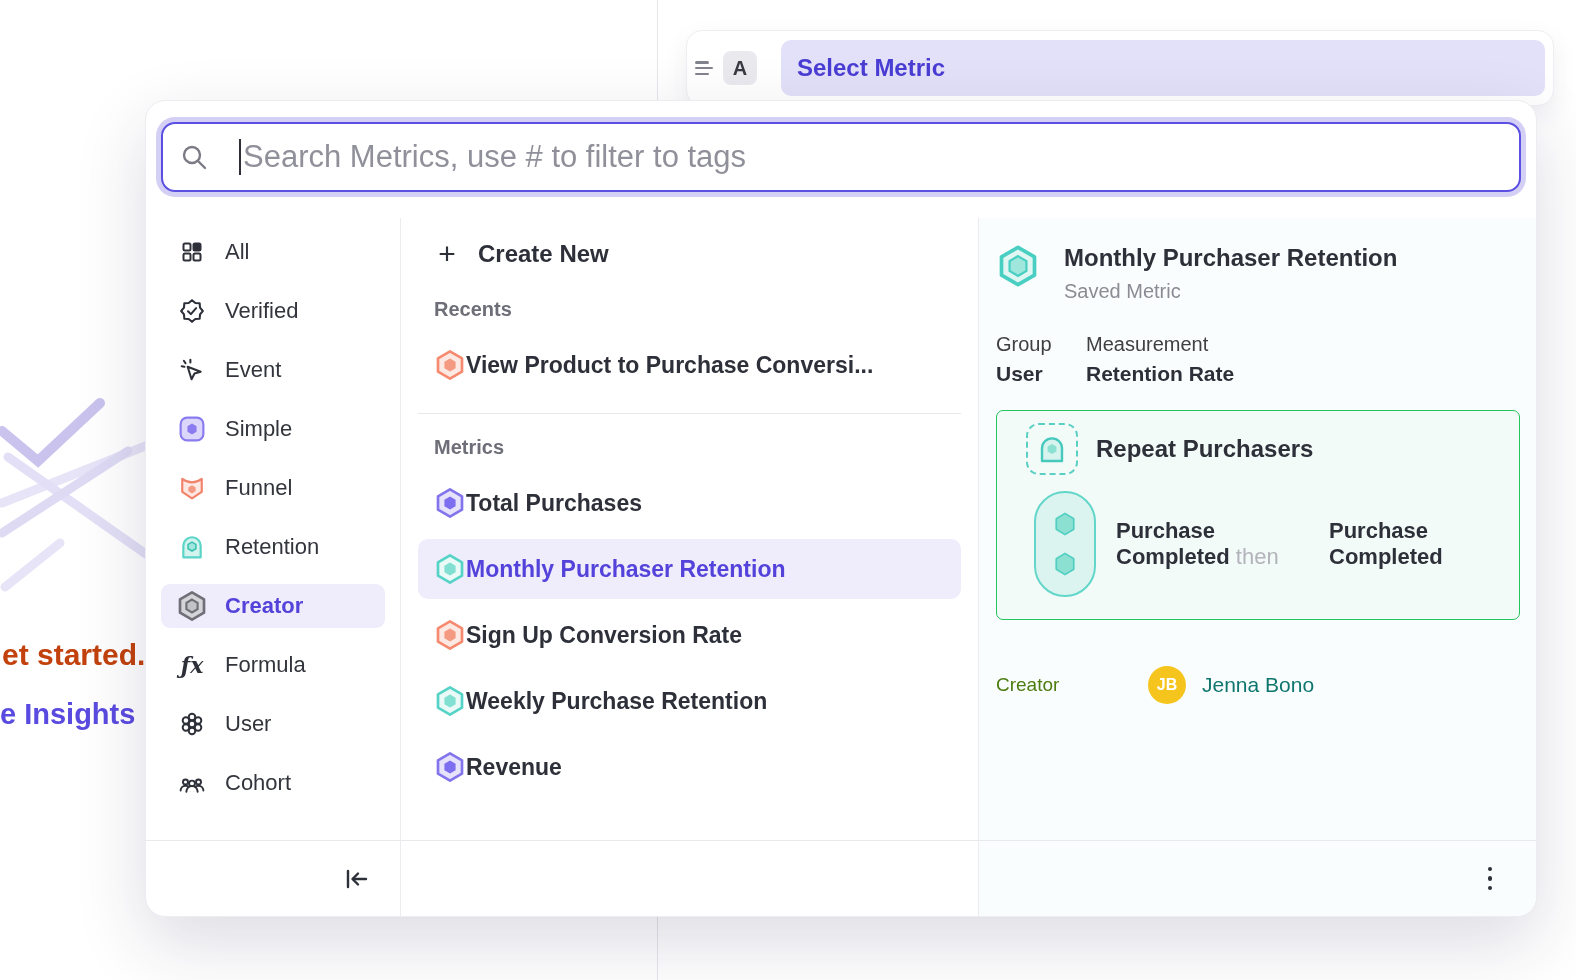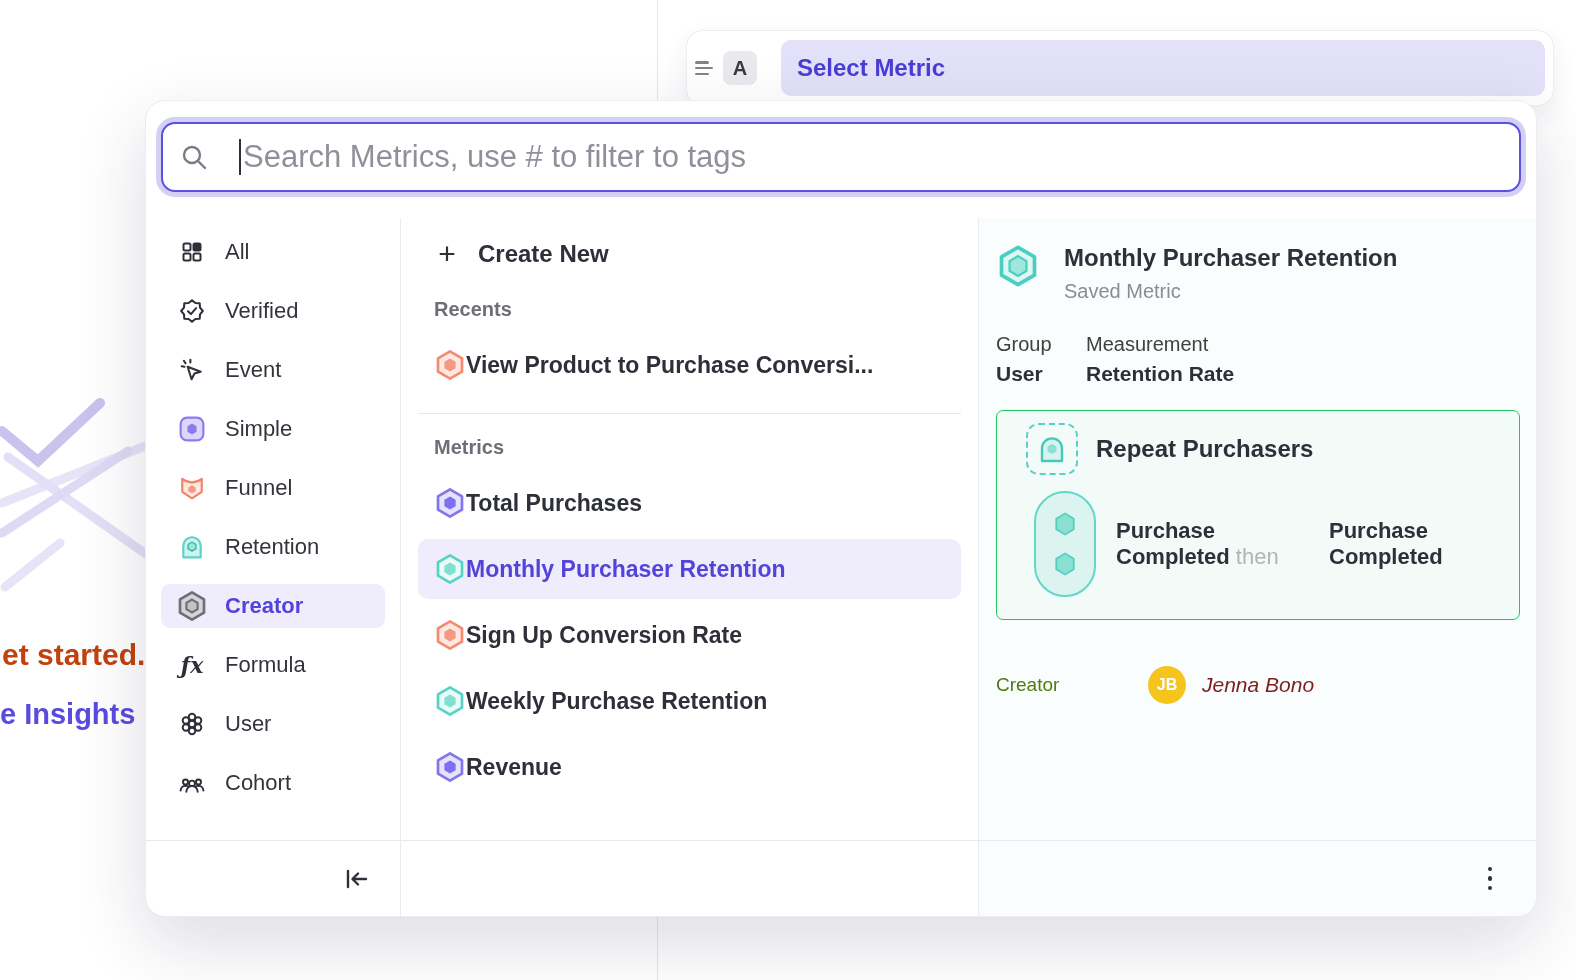--- a/index.html
+++ b/index.html
@@ -96,21 +96,21 @@
   .steps { display:flex; align-items:center; gap:20px; margin:16px 0 0 8px; }
   .seq-pill { width:62px; height:106px; border:2px solid #62d6c9; background:#dcf4f0; border-radius:31px;
     display:flex; flex-direction:column; align-items:center; justify-content:center; gap:10px; flex:none; }
   .step-lines { display:flex; gap:16px; }
   .step-line { font-size:22px; font-weight:600; color:#2e3039; }
   .step-line .conn { font-weight:400; color:#b3b3ba; }
   .creator-row { margin-top:46px; display:flex; align-items:center; }
   .creator-lbl { width:152px; font-size:19px; color:#4d7c0f; }
   .avatar { width:38px; height:38px; border-radius:50%; background:#f6c51d; color:#fff;
     display:flex; align-items:center; justify-content:center; font-size:16px; font-weight:700; margin-right:16px; flex:none; }
-  .creator-name { font-size:21px; font-weight:500; color:#7f1d1d;font-style:italic; }
+  .creator-name { font-size:21px; font-weight:500; color:#0f766e; }
   .detail-footer { justify-content:flex-end; padding-right:40px; }
   .kebab { display:flex; flex-direction:column; gap:5px; }
   .kebab i { width:4.5px; height:4.5px; border-radius:50%; background:#2e3039; display:block; }
 </style>
 </head>
 <body>
 
 <div class="stage">
 
   <div class="v-divider"></div>

